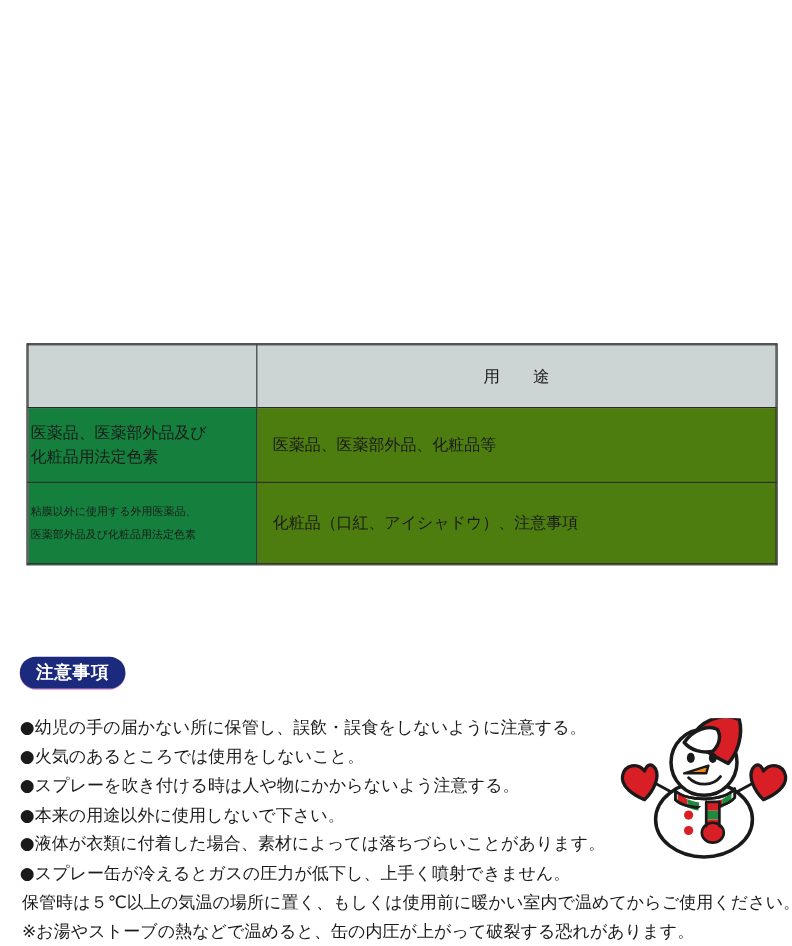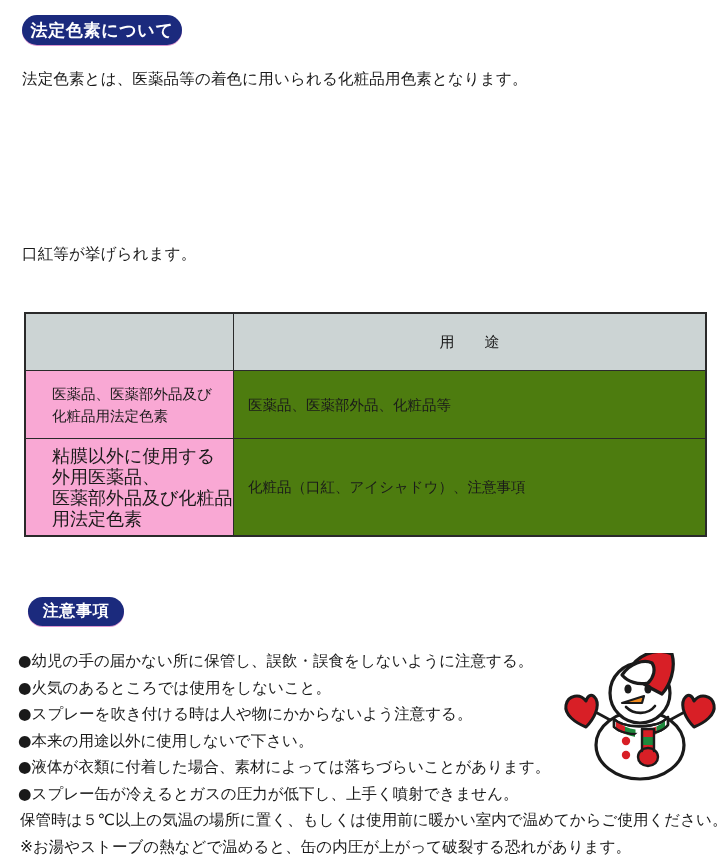--- a/index.html
+++ b/index.html
@@ -38,21 +38,21 @@
     white-space: nowrap;
   }
   .badge-main {
     left: 22px;
     top: 15px;
     width: 160px;
     height: 30px;
     font-size: 17px;
   }
   .badge-notice {
-    left: 28px;
+    left: 18px;
     top: 597px;
     width: 96px;
     height: 29px;
     font-size: 16px;
   }
 
   
   .para {
     position: absolute;
     font-size: 15.5px;
@@ -97,26 +97,26 @@
   }
   table.color-table thead th.th-blank {
     border-right: 1px solid #2a2a2a;
   }
   table.color-table thead th.th-use {
     font-size: 15px;
     letter-spacing: 0.5em;
     text-indent: 0.5em;
   }
   table.color-table td.cat {
-    background: #f9a8d4;
-    padding: 6px 0 6px 26px;
+    background: #15803d;
+    padding: 6px 0 6px 2px;
     font-size: 14.5px;
   }
   table.color-table td.cat.small {
-    font-size: 18px;
+    font-size: 10px;
     line-height: 21px;
   }
   table.color-table td.use {
     background: #4d7c0f;
     padding: 6px 0 6px 14px;
     font-size: 14.5px;
   }
   table.color-table tbody tr.r1 td { height: 55px; }
   table.color-table tbody tr.r2 td { height: 55px; }
   table.color-table tbody tr.r3 td { height: 61px; }
@@ -140,29 +140,26 @@
     top: 653px;
     width: 168px;
     height: 132px;
   }
 </style>
 </head>
 <body>
 
 <div class="page">
 
-  <div class="badge badge-main">法定色素について</div>
 
   <div class="para intro">
-    <div class="line">法定色素とは、医薬品等の着色に用いられる化粧品用色素となります。</div>
   </div>
 
 
   <div class="para usage">
-    <div class="line">口紅等が挙げられます。</div>
   </div>
 
   <div class="table-wrap">
     <table class="color-table">
       <colgroup>
           <col class="c1">
           <col class="c2">
         </colgroup>
       <thead>
         <tr>

